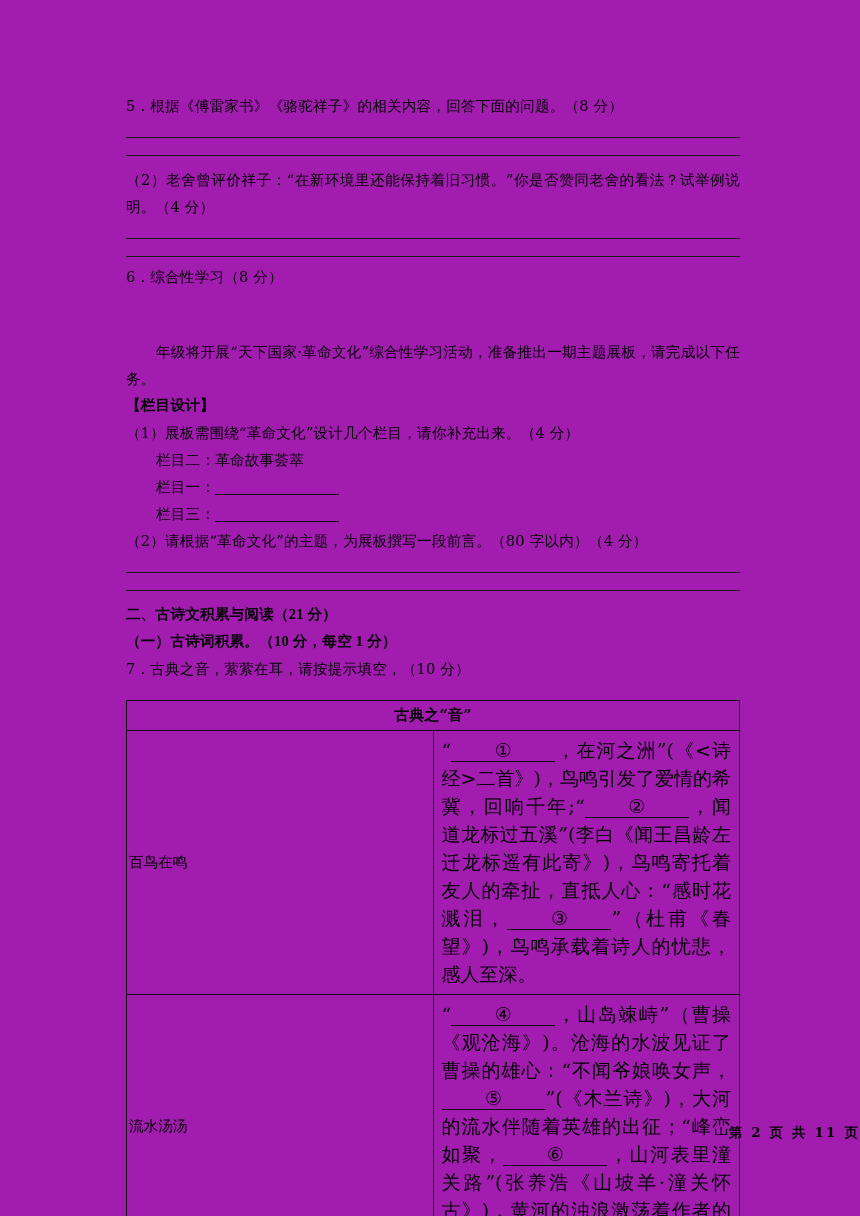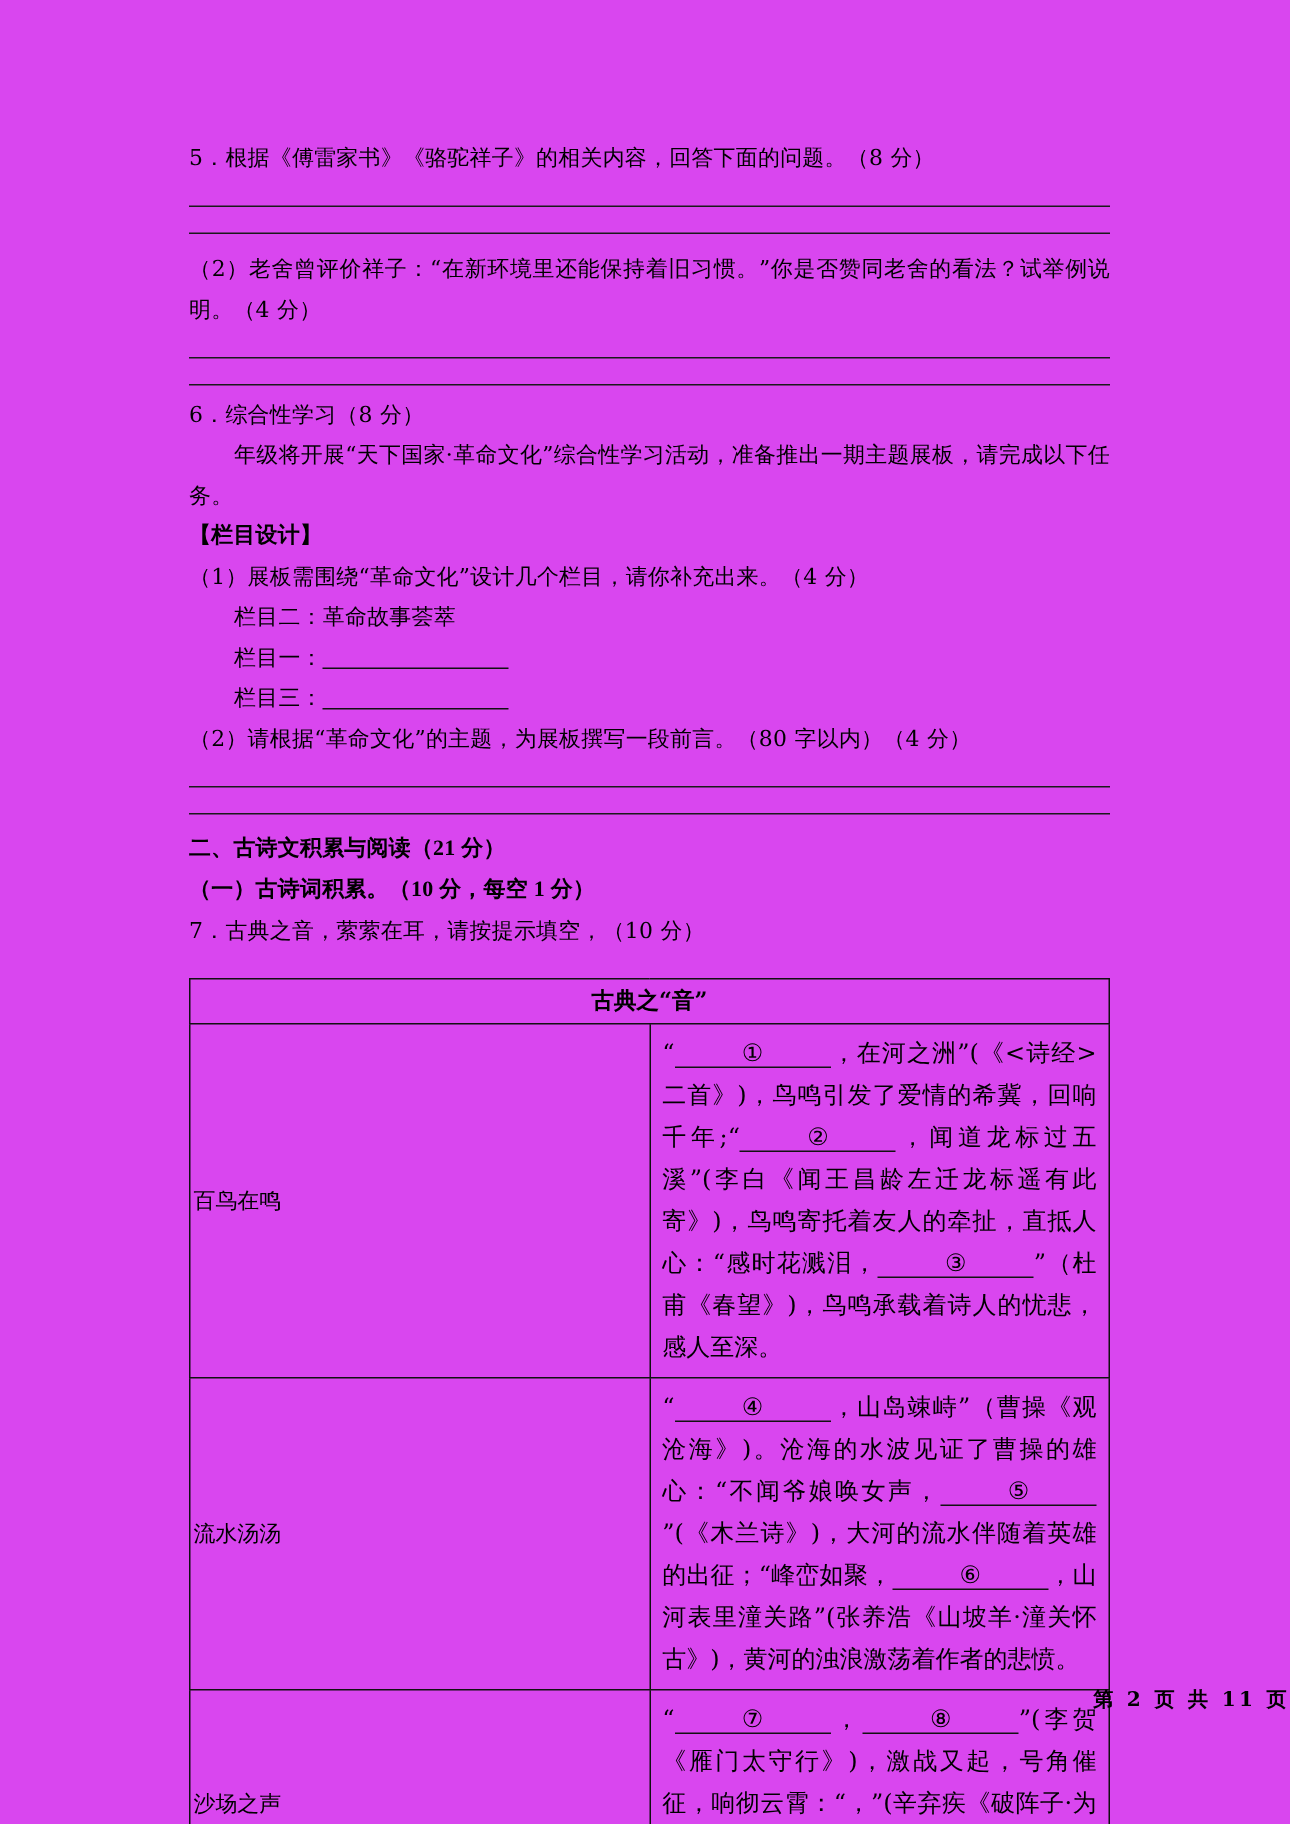--- a/index.html
+++ b/index.html
@@ -10,42 +10,42 @@
   }
   body {
     font-family: "DejaVu Serif", "Liberation Serif", serif;
     color: #000000;
     -webkit-font-smoothing: antialiased;
   }
   .page {
     position: relative;
     width: 860px;
     height: 1216px;
-    background: #d946ef;
+    background: #a21caf;
     box-sizing: border-box;
     overflow: hidden;
   }
   .content {
     position: absolute;
     left: 126px;
     top: 92px;
     width: 614px;
   }
 
   
   .ln {
     font-size: 14.6px;
     line-height: 27px;
     letter-spacing: 0.2px;
     text-align: justify;
     text-justify: inter-ideograph;
     margin: 0;
     white-space: normal;
   }
-  .indent-para { text-indent: 30px; }
+  .indent-para { text-indent: 30px; margin-top: 48px; }
   .b { font-weight: bold; font-family: Liberation Serif, serif; }
   .hang {
     padding-left: 30px;
   }
 
   
   .rules {
     margin: 0;
   }
   .rule {
@@ -93,21 +93,21 @@
     line-height: 29px;
     padding: 0 4px;
   }
   .tbl .cat-cell {
     width: 93px;
     font-size: 14.6px;
     padding: 4px 2px;
   }
   .tbl .body-cell {
     padding: 5px 8px 6px 8px;
-    font-size: 16px;
+    font-size: 19px;
     line-height: 28px;
     text-align: justify;
     text-justify: inter-ideograph;
   }
 
   
   .footer {
     position: absolute;
     left: 0;
     right: 0;

